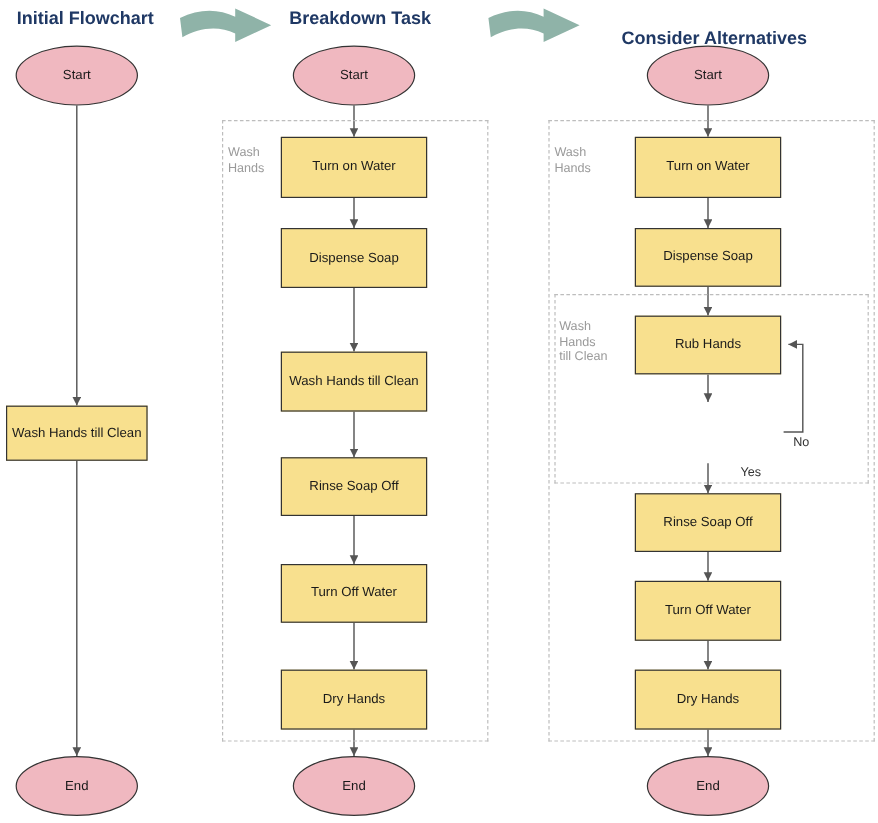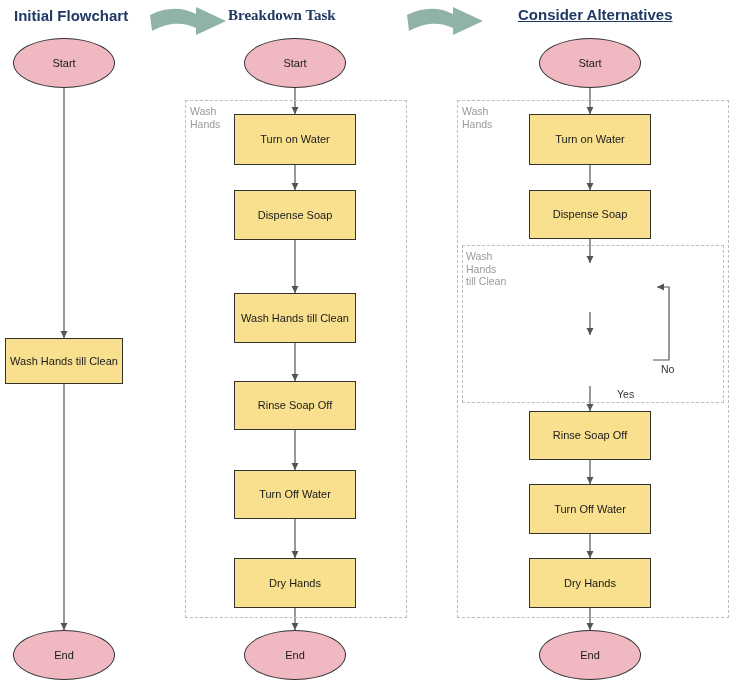--- a/index.html
+++ b/index.html
@@ -64,20 +64,21 @@
     box-sizing: border-box;
     border: 1.3px dashed #bdbdbd;
     background: transparent;
   }
   .group-label {
     position: absolute;
     font-size: 10.5px;
     color: #9a9a9a;
     line-height: 1.2;
     white-space: pre-line;
+    margin-top: 16px;
   }
   .edge-label {
     position: absolute;
     font-size: 10.5px;
     color: #333333;
     white-space: nowrap;
   }
   svg.arrows {
     position: absolute;
     left: 0; top: 0;
@@ -122,22 +123,22 @@
       <line x1="590" y1="534" x2="590" y2="558"></line>
       <line x1="590" y1="608" x2="590" y2="630"></line>
     </g>
 
     <g stroke="#555555" stroke-width="1.2" fill="none">
       <path d="M653,360 L669,360 L669,287 L657,287" marker-end="url(#ah)"></path>
     </g>
   </svg>
 
   <div class="col-title" style="left:14px; top:7px;">Initial Flowchart</div>
-  <div class="col-title" style="left:228px; top:7px;font-family:Liberation Serif, serif;">Breakdown Task</div>
-  <div class="col-title" style="left:518px; top:6px;text-decoration:underline;">Consider Alternatives</div>
+  <div class="col-title" style="left:241px; top:7px;">Breakdown Task</div>
+  <div class="col-title" style="left:518px; top:24px;">Consider Alternatives</div>
 
   <div class="big-arrow" style="left:148px; top:5px;">
     <svg width="80" height="34" viewBox="0 0 80 34">
       <path d="M2,10 C18,2 34,2 48,9 L48,2 L78,16 L48,30 L48,23 C34,16 18,18 4,26 Z" fill="#8fb3a8"></path>
     </svg>
   </div>
   <div class="big-arrow" style="left:405px; top:5px;">
     <svg width="80" height="34" viewBox="0 0 80 34">
       <path d="M2,10 C18,2 34,2 48,9 L48,2 L78,16 L48,30 L48,23 C34,16 18,18 4,26 Z" fill="#8fb3a8"></path>
     </svg>
@@ -165,20 +166,21 @@
 Hands</div>
 
   <div class="group-box" style="left:462px; top:245px; width:262px; height:158px;"></div>
   <div class="group-label" style="left:466px; top:250px; width:56px;">Wash
 Hands
 till Clean</div>
 
   <div class="node terminal" style="left:539px; top:38px; width:102px; height:50px;">Start</div>
   <div class="node" style="left:529px; top:114px; width:122px; height:51px;">Turn on Water</div>
   <div class="node" style="left:529px; top:190px; width:122px; height:49px;">Dispense Soap</div>
+  <div class="node" style="left:529px; top:263px; width:122px; height:49px;">Rub Hands</div>
 
 
   <div class="node" style="left:529px; top:411px; width:122px; height:49px;">Rinse Soap Off</div>
   <div class="node" style="left:529px; top:484px; width:122px; height:50px;">Turn Off Water</div>
   <div class="node" style="left:529px; top:558px; width:122px; height:50px;">Dry Hands</div>
   <div class="node terminal" style="left:539px; top:630px; width:102px; height:50px;">End</div>
 
   <div class="edge-label" style="left:661px; top:363px;">No</div>
   <div class="edge-label" style="left:617px; top:388px;">Yes</div>
 

